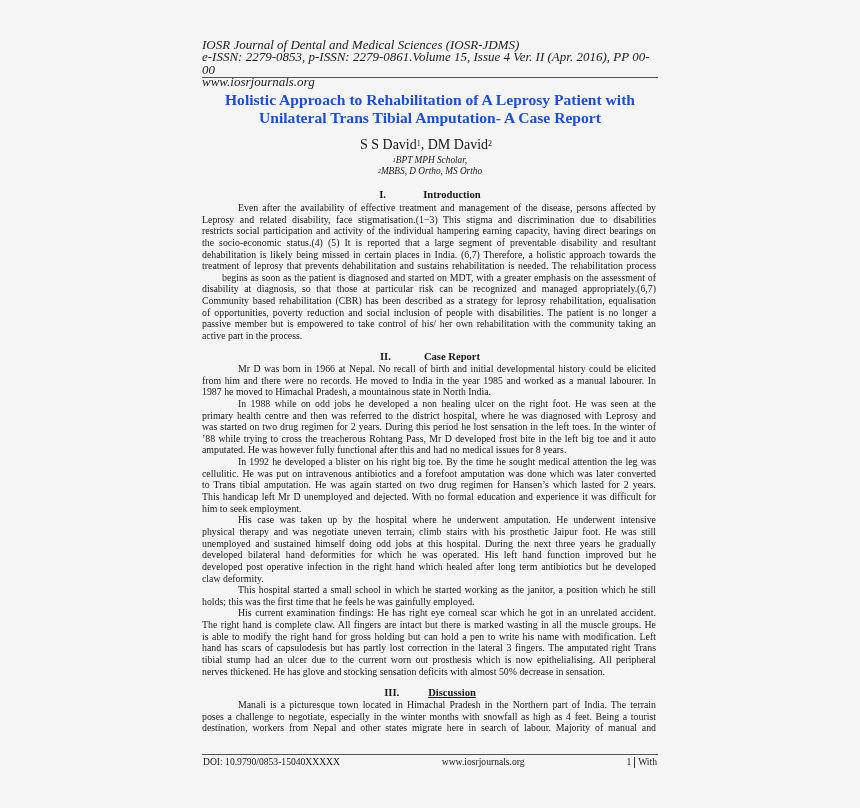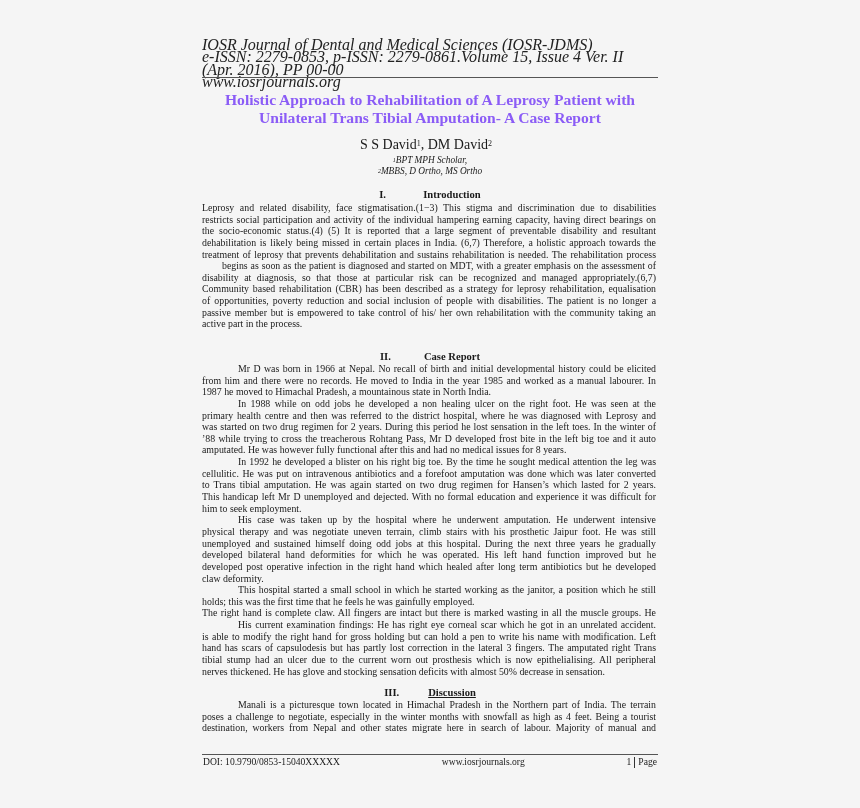--- a/index.html
+++ b/index.html
@@ -2,23 +2,23 @@
 <html><head>
 <meta charset="utf-8">
 <style>
   html, body { margin: 0; padding: 0; }
   body {
     width: 860px; height: 808px; background: #f5f5f5;
     position: relative; overflow: hidden;
     font-family: "Liberation Serif", "DejaVu Serif", serif; color: #1a1a1a;
   }
   .page { position: absolute; left: 0; top: 0; width: 860px; height: 808px; }
-  .header { position: absolute; left: 202px; top: 39px; width: 456px; font-style: italic; font-size: 16px; line-height: 12.3px; color: #222; }
+  .header { position: absolute; left: 202px; top: 39px; width: 456px; font-style: italic; font-size: 13px; line-height: 12.3px; color: #222; }
   .header-rule { position: absolute; left: 202px; top: 77px; width: 456px; height: 0; border-top: 1.3px solid #555; }
-  .title { position: absolute; left: 202px; top: 91px; width: 456px; text-align: center; font-weight: bold; font-size: 15.6px; line-height: 18px; color: #8b5cf6; }
+  .title { position: absolute; left: 202px; top: 91px; width: 456px; text-align: center; font-weight: bold; font-size: 15.6px; line-height: 18px; color: #1d4ed8; }
   .authors { position: absolute; left: 198px; top: 137px; width: 456px; text-align: center; font-size: 14px; line-height: 16px; }
   .authors sup { font-size: 8px; vertical-align: top; position: relative; top: -1px; }
   .affil { position: absolute; left: 202px; width: 456px; text-align: center; font-style: italic; font-size: 9.3px; line-height: 11px; }
   .affil sup { font-size: 6px; vertical-align: top; }
   .sec-head { position: absolute; left: 202px; width: 456px; text-align: center; font-weight: bold; font-size: 10.6px; line-height: 12px; }
   .sec-head .num { display: inline-block; width: 44px; text-align: left; }
   .body { position: absolute; left: 202px; width: 454px; font-size: 9.85px; line-height: 11.65px; }
   .ln { display: block; text-align: justify; text-align-last: justify; white-space: nowrap; height: 11.65px; overflow: visible; }
   .ln.last { text-align-last: left; }
   .ln.ind { padding-left: 36px; }
@@ -51,20 +51,21 @@
     <sup>1</sup><span>BPT MPH Scholar,</span>
   </div>
   <div class="affil" style="top:166px;">
     <sup>2</sup><span>MBBS, D Ortho, MS Ortho</span>
   </div>
 
   <div class="sec-head" style="top:189px;">
     <span class="num">I.</span><span>Introduction</span>
   </div>
   <div class="body" style="top:202px;" id="sec0">
+      <span class="ln ind" style="white-space: normal;">Even after the availability of effective treatment and management of the disease, persons affected by</span>
       <span class="ln" style="white-space: normal;">Leprosy and  related disability, face stigmatisation.(1−3) This stigma and discrimination due to disabilities</span>
       <span class="ln" style="white-space: normal;">restricts social participation and activity of the individual hampering earning capacity,  having direct bearings on</span>
       <span class="ln" style="white-space: normal;">the socio-economic status.(4) (5) It is reported that a large segment of preventable disability and resultant</span>
       <span class="ln" style="white-space: normal;">dehabilitation is likely being missed in certain places in India. (6,7) Therefore, a holistic approach towards the</span>
       <span class="ln" style="white-space: normal;">treatment of leprosy that prevents dehabilitation and sustains rehabilitation is needed. The rehabilitation process</span>
       <span class="ln" style="white-space: normal; padding-left: 20px;">begins as soon as the patient is diagnosed and started on MDT, with a greater emphasis on the assessment of</span>
       <span class="ln" style="white-space: normal;">disability at diagnosis, so that those at particular risk can be recognized and managed appropriately.(6,7)</span>
       <span class="ln" style="white-space: normal;">Community based rehabilitation (CBR) has been described as a strategy for leprosy rehabilitation, equalisation</span>
       <span class="ln" style="white-space: normal;">of opportunities, poverty reduction and social inclusion of people with disabilities. The patient is no longer a</span>
       <span class="ln" style="white-space: normal;">passive member but is empowered to take control of his/ her own rehabilitation with the community taking an</span>
@@ -89,22 +90,22 @@
       <span class="ln" style="white-space: normal;">This handicap left Mr D unemployed and dejected. With no formal education and experience it was difficult for</span>
       <span class="ln last" style="white-space: normal;">him to seek employment.</span>
       <span class="ln ind" style="white-space: normal;">His case was taken up by the hospital where he underwent amputation. He underwent intensive</span>
       <span class="ln" style="white-space: normal;">physical therapy and was negotiate uneven terrain, climb stairs with his prosthetic Jaipur foot. He was still</span>
       <span class="ln" style="white-space: normal;">unemployed and sustained himself doing odd jobs at this hospital. During the next three years he gradually</span>
       <span class="ln" style="white-space: normal;">developed bilateral hand deformities for which he was operated. His left hand function improved but he</span>
       <span class="ln" style="white-space: normal;">developed post operative infection in the right hand which healed after long term antibiotics but he developed</span>
       <span class="ln last" style="white-space: normal;">claw deformity.</span>
       <span class="ln ind" style="white-space: normal;">This hospital started a small school in which he started working as the janitor, a position which he still</span>
       <span class="ln last" style="white-space: normal;">holds; this was the first time that he feels he was gainfully employed.</span>
+      <span class="ln ind" style="white-space: normal;">His current examination findings: He has right eye corneal scar which he got in an unrelated accident.</span>
       <span class="ln" style="white-space: normal;">The right hand is complete claw. All fingers are intact but there is marked wasting in all the muscle groups. He</span>
-      <span class="ln ind" style="white-space: normal;">His current examination findings: He has right eye corneal scar which he got in an unrelated accident.</span>
       <span class="ln" style="white-space: normal;">is able to modify the right hand for gross holding but can hold a pen to write his name with modification. Left</span>
       <span class="ln" style="white-space: normal;">hand has scars of capsulodesis but has partly lost correction in the lateral 3 fingers. The amputated right Trans</span>
       <span class="ln" style="white-space: normal;">tibial stump had an ulcer due to the current worn out prosthesis which is now epithelialising. All peripheral</span>
       <span class="ln last" style="white-space: normal;">nerves thickened. He has glove and stocking sensation deficits with almost 50% decrease in sensation.</span>
     </div>
 
   <div class="sec-head" style="top:687px;text-decoration:underline;">
     <span class="num">III.</span><span>Discussion</span>
   </div>
   <div class="body" style="top:699px;" id="sec2">
@@ -113,16 +114,16 @@
       <span class="ln" style="white-space: normal;">destination, workers from Nepal and other states migrate here in search of labour. Majority of manual and</span>
     </div>
 
   <div class="footer-rule"></div>
   <div class="footer">
     <span>DOI: 10.9790/0853-15040XXXXX</span>
     <span>www.iosrjournals.org</span>
     <span class="pg">
       <span>1</span>
         <span class="bar"></span>
-        <span>Page</span>
+        <span>With</span>
     </span>
   </div>
 </div>
 
 </body></html>

